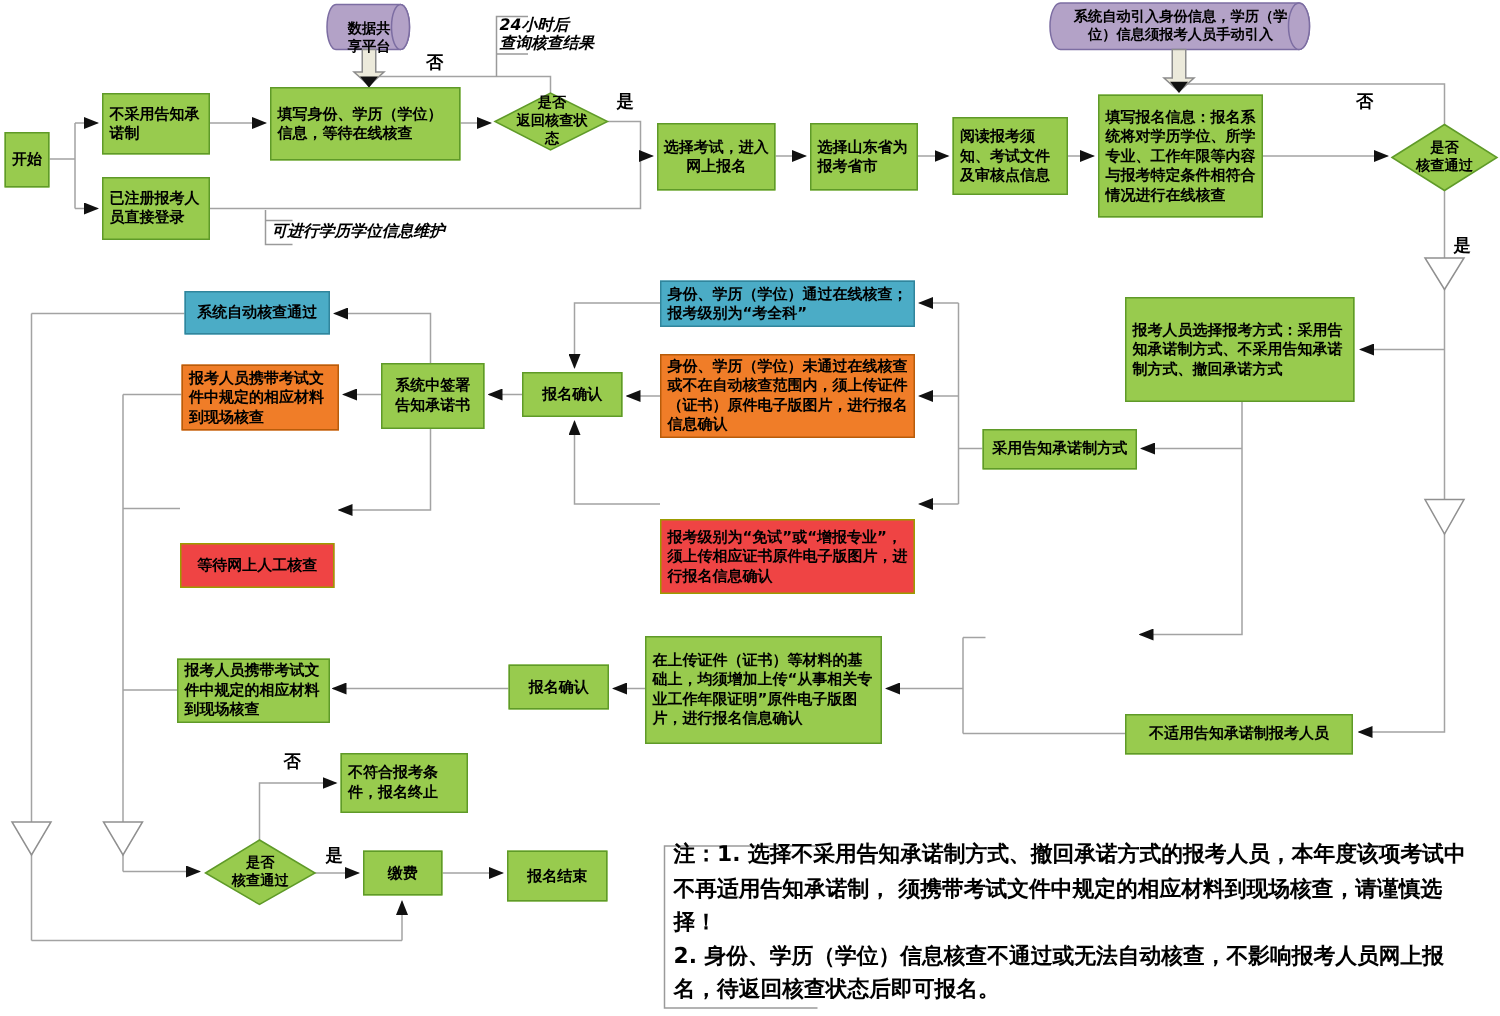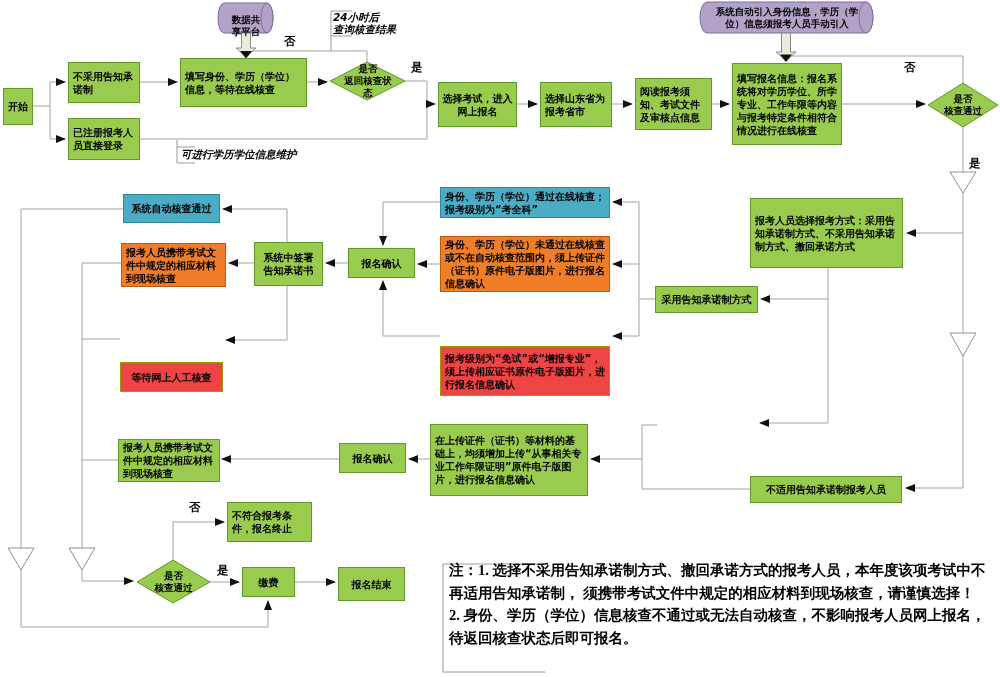--- a/index.html
+++ b/index.html
@@ -19,21 +19,21 @@
          text-align:center;font-size:9.5px;line-height:12px;font-weight:bold;
          white-space:pre-line;z-index:2;}
   .cyltext{position:absolute;display:flex;align-items:center;justify-content:center;
          text-align:center;font-size:9.5px;line-height:12px;font-weight:bold;
          white-space:pre-line;z-index:2;}
   .lbl{position:absolute;font-size:11.5px;font-weight:bold;z-index:2;}
   .ann{position:absolute;font-style:italic;font-weight:bold;font-size:10.5px;
        line-height:12px;white-space:pre-line;z-index:2;text-align:center;}
   .note{position:absolute;left:449px;top:559px;width:537px;font-size:14.5px;
         line-height:22.5px;font-weight:bold;z-index:2;}
-  .note p{margin:0;font-family:Liberation Serif, serif;}
+  .note p{margin:0;}
 </style>
 </head>
 <body>
 
 <div class="stage">
 
   <svg class="wires" viewBox="0 0 1000 677" xmlns="http://www.w3.org/2000/svg">
     <defs>
       <marker id="ah" viewBox="0 0 10 8" markerWidth="10" markerHeight="8" refX="9" refY="4" orient="auto" markerUnits="userSpaceOnUse">
         <path d="M0,0 L10,4 L0,8 Z" fill="#111"></path>

